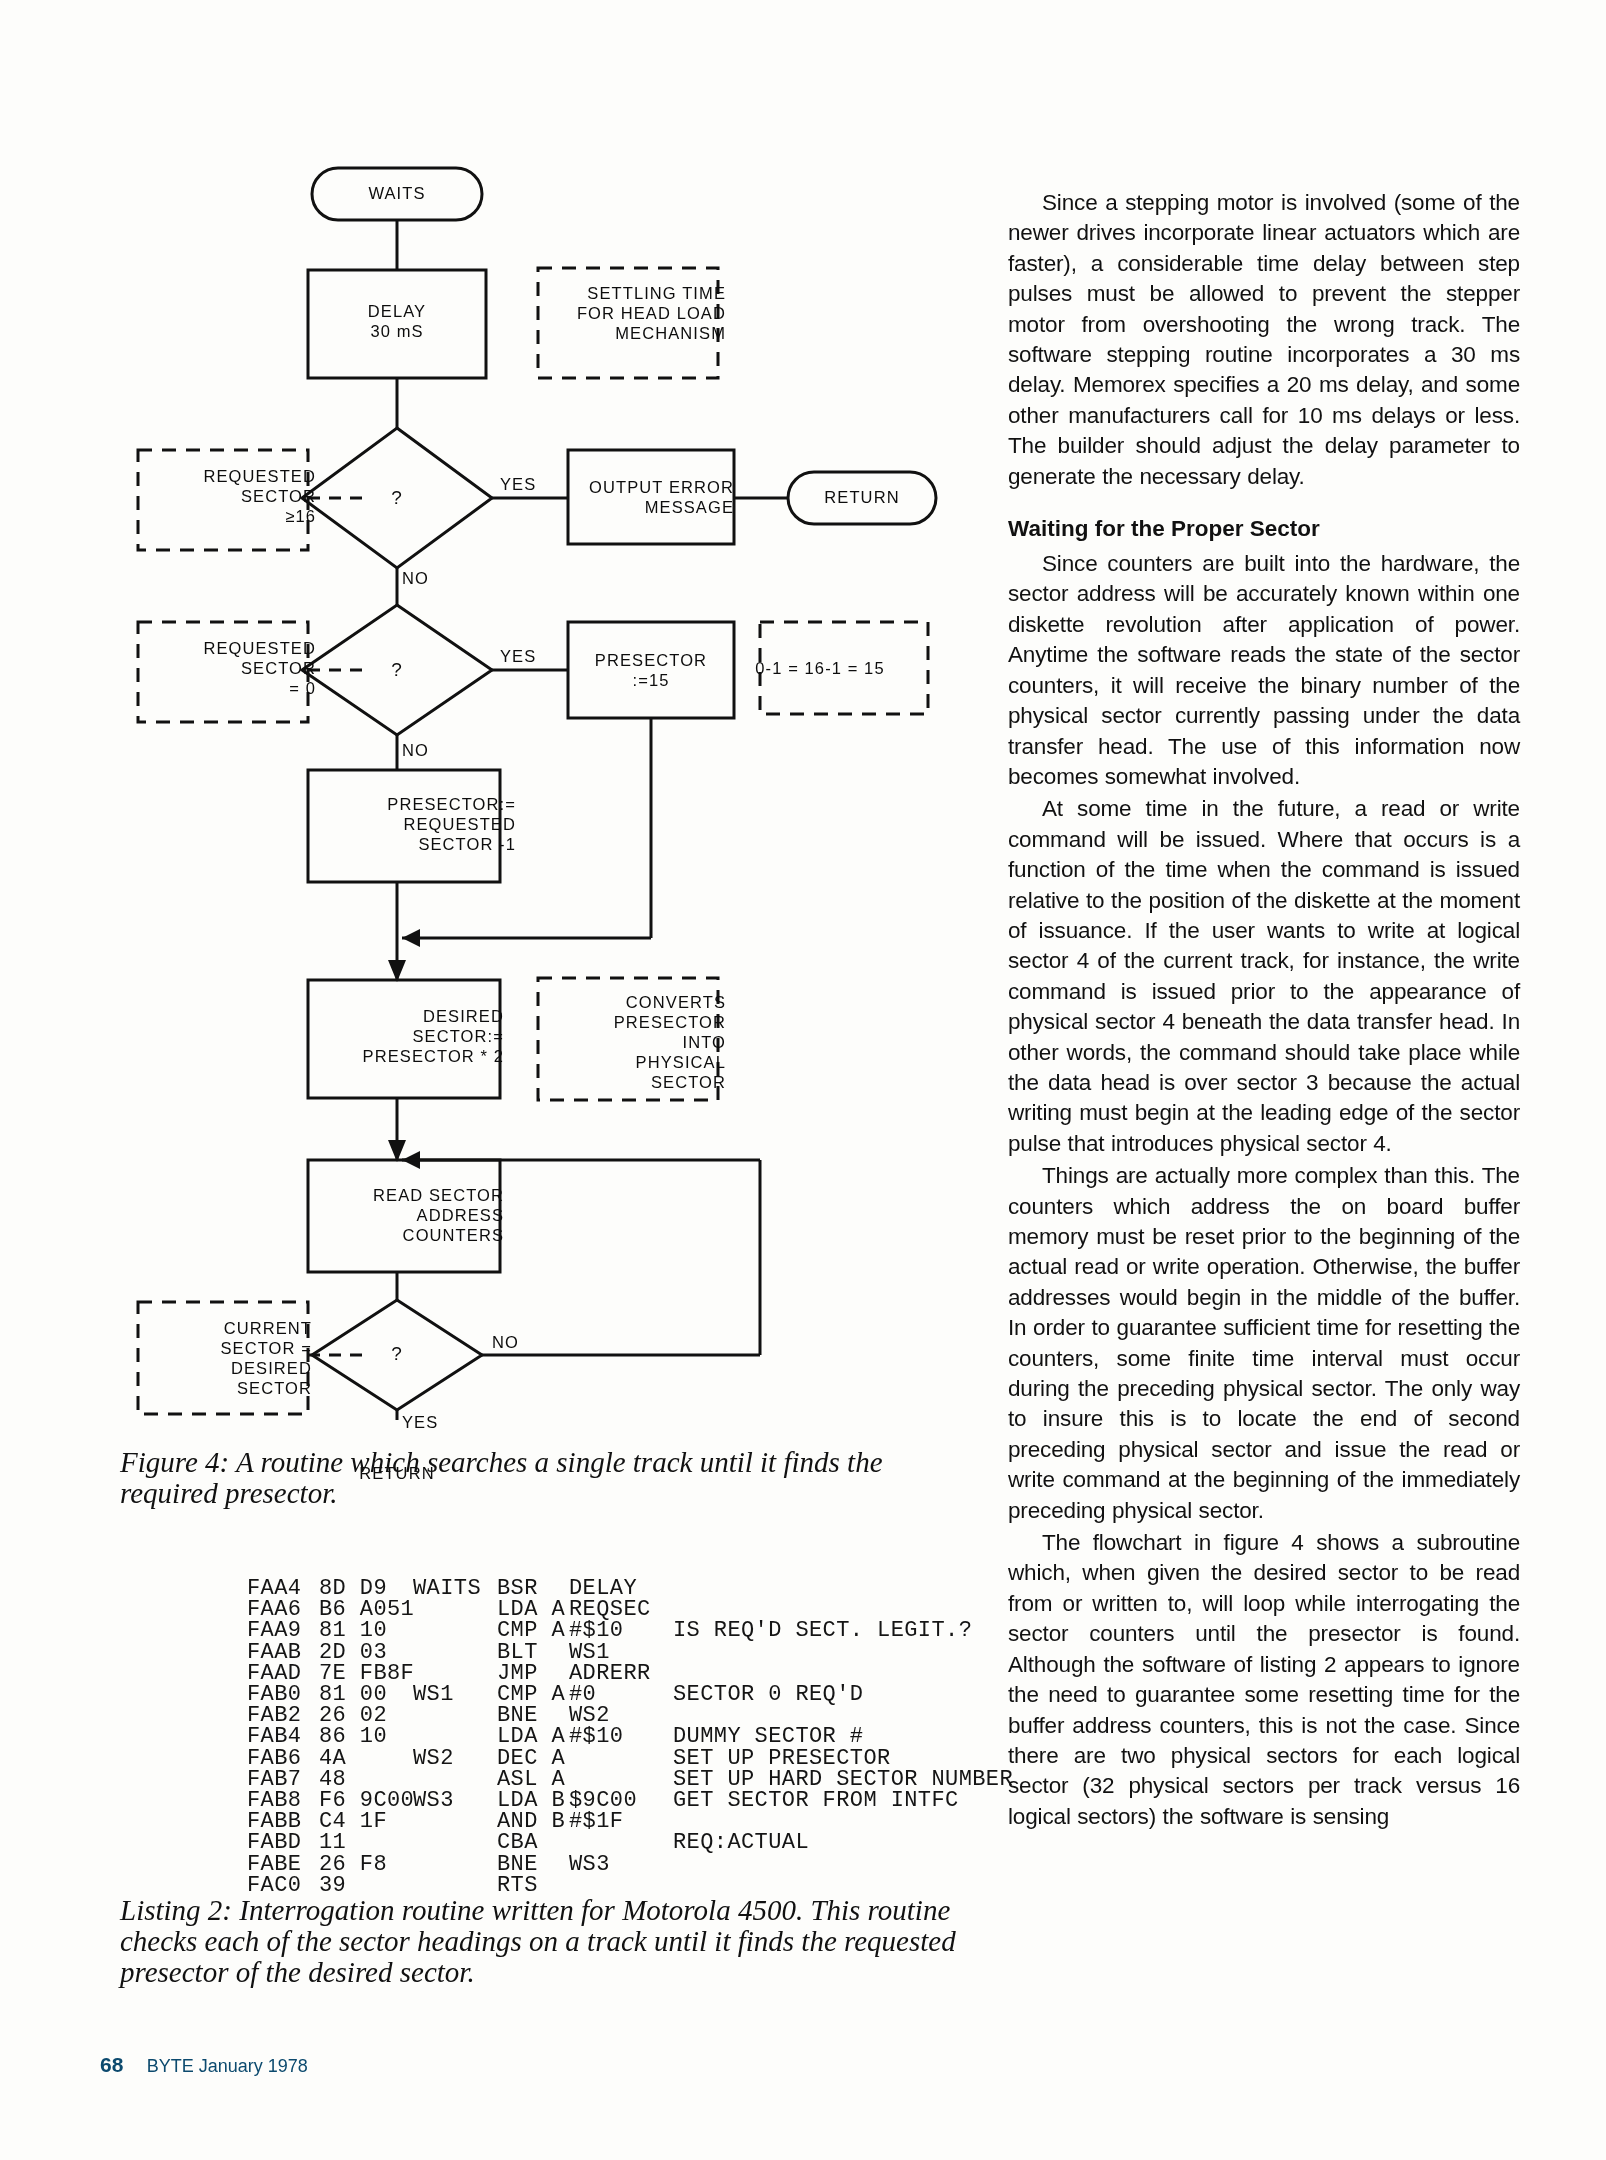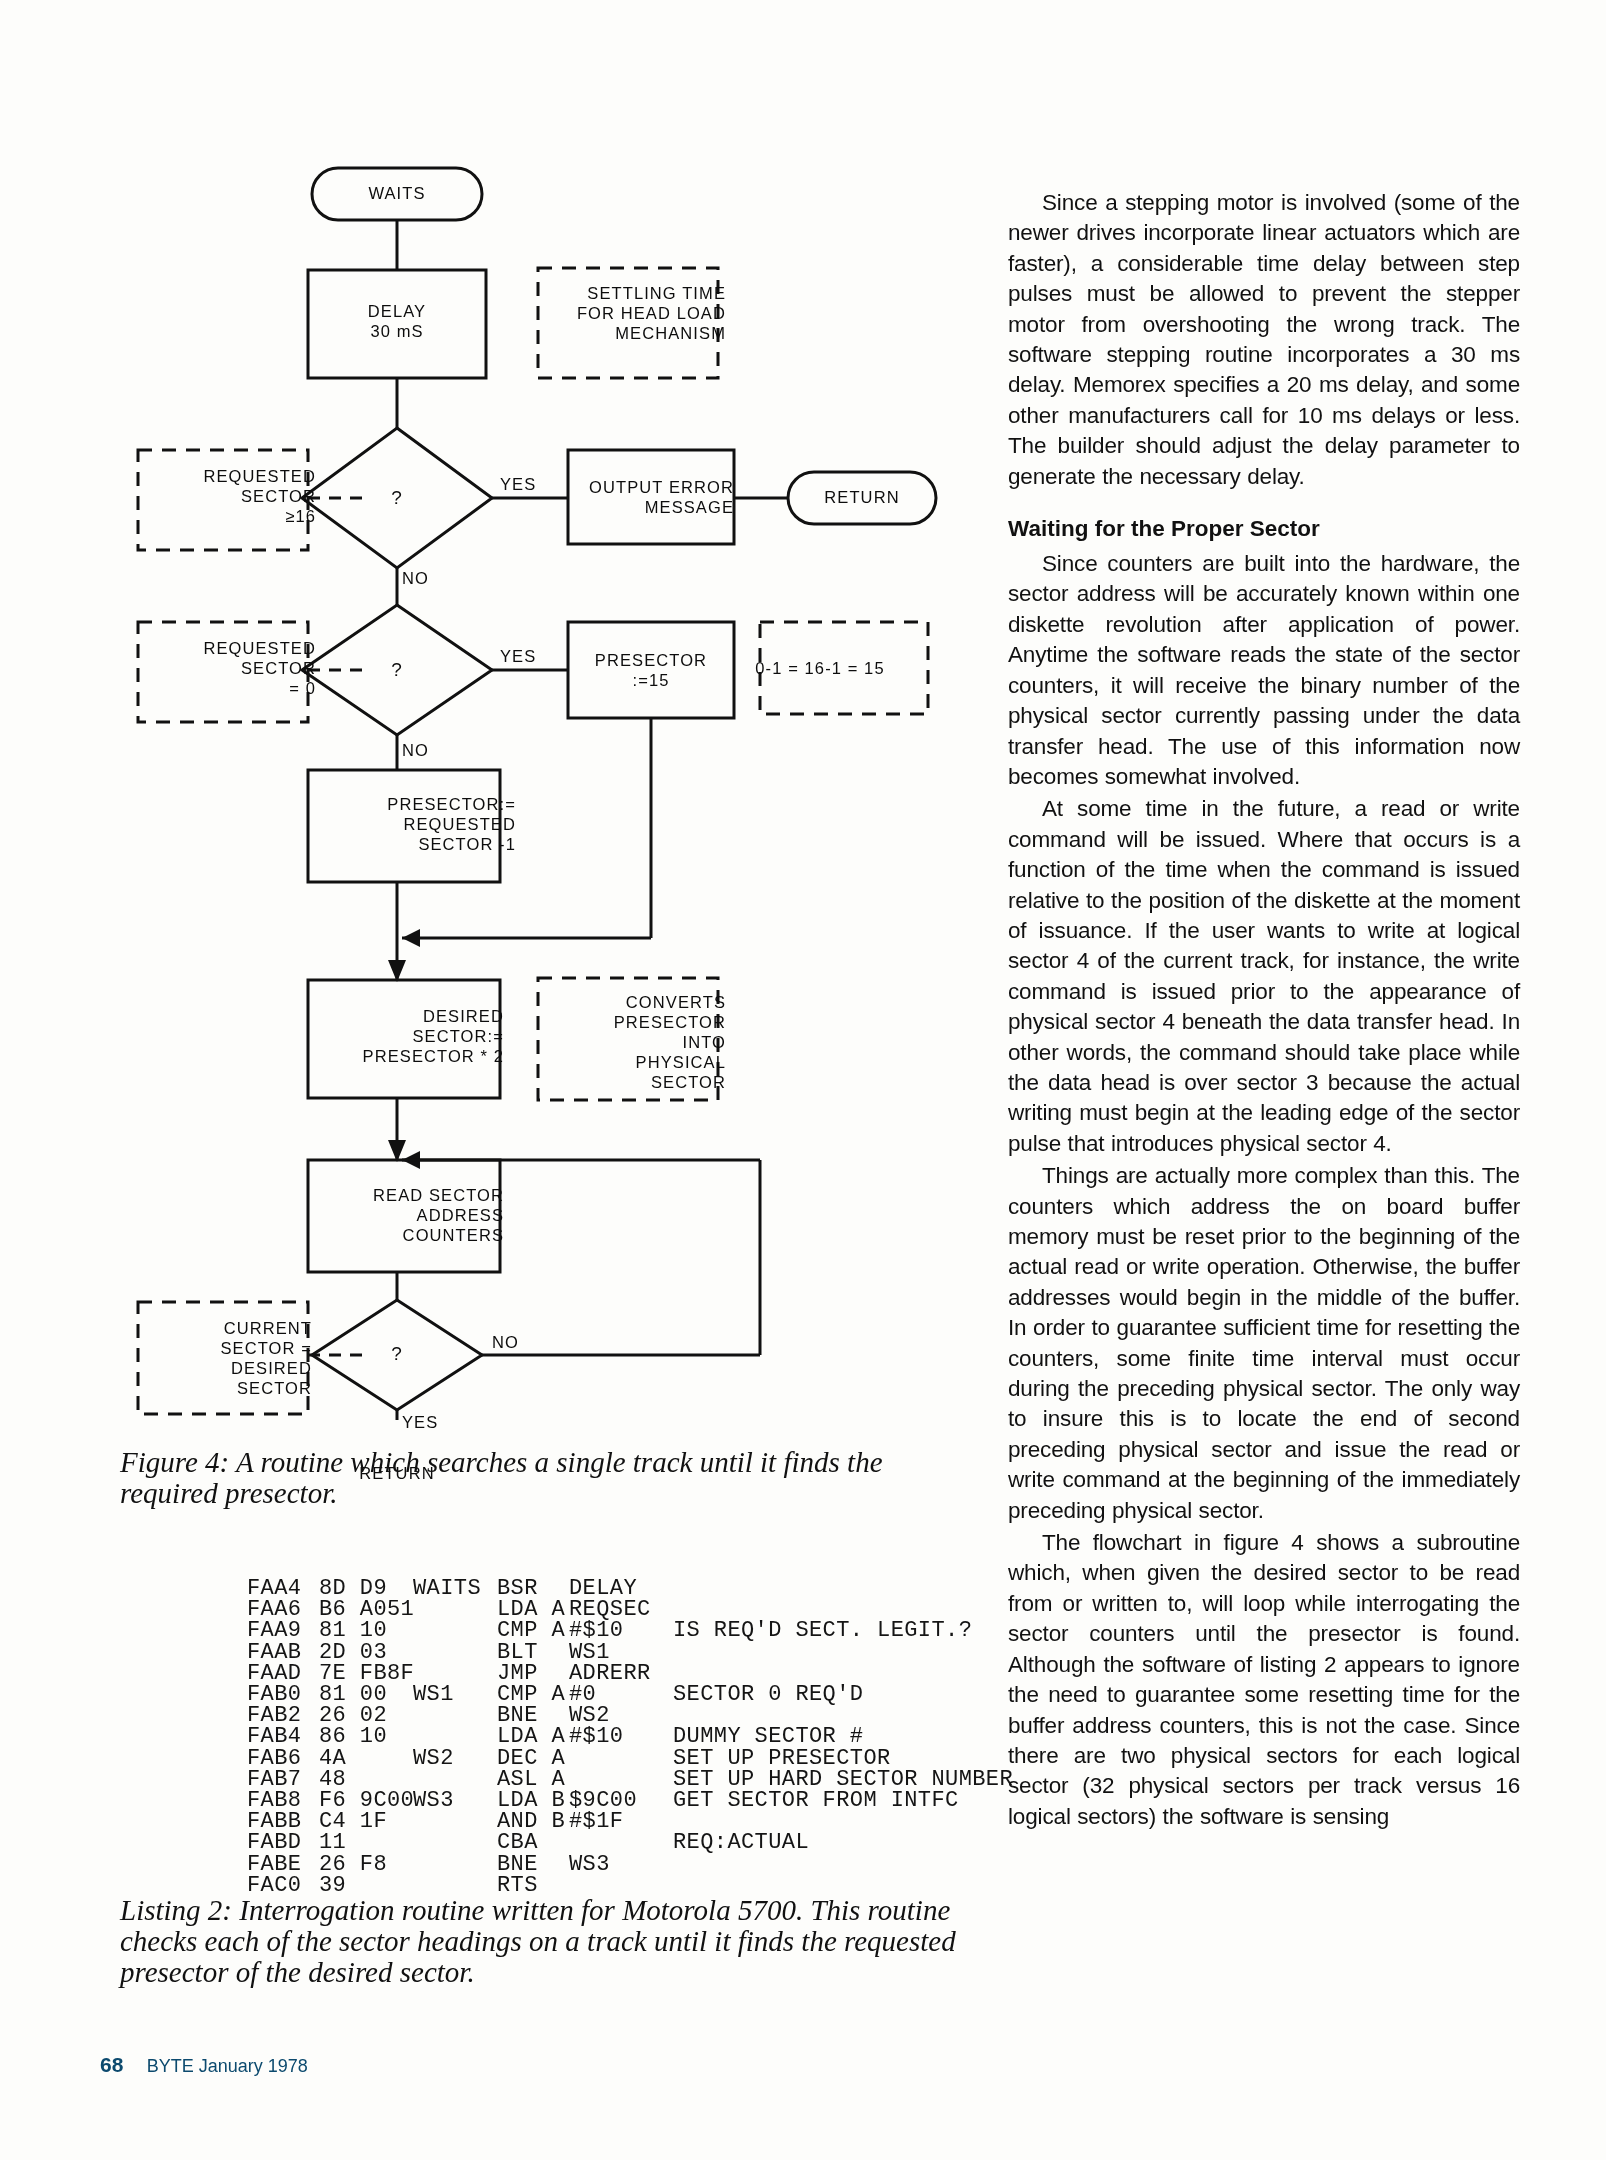--- a/index.html
+++ b/index.html
@@ -264,21 +264,21 @@
 
     <div class="nodetext l" style="left: 302px; top: 1262px; white-space: pre;">YES</div>
 
     <div class="nodetext c" style="left: 212px; top: 1313px; width: 170px; white-space: pre;">RETURN</div>
   </div>
 
   <div class="caption" id="fig-caption">Figure 4: A routine which searches a single track until it finds the required presector.</div>
 
   <div class="listing" id="asm-listing"><span class="row"><span class="col c-addr">FAA4</span><span class="col c-bytes">8D D9</span><span class="col c-label">WAITS</span><span class="col c-op">BSR</span><span class="col c-arg">DELAY</span><span class="col c-cmt"></span></span><span class="row"><span class="col c-addr">FAA6</span><span class="col c-bytes">B6 A051</span><span class="col c-label"></span><span class="col c-op">LDA A</span><span class="col c-arg">REQSEC</span><span class="col c-cmt"></span></span><span class="row"><span class="col c-addr">FAA9</span><span class="col c-bytes">81 10</span><span class="col c-label"></span><span class="col c-op">CMP A</span><span class="col c-arg">#$10</span><span class="col c-cmt">IS REQ'D SECT. LEGIT.?</span></span><span class="row"><span class="col c-addr">FAAB</span><span class="col c-bytes">2D 03</span><span class="col c-label"></span><span class="col c-op">BLT</span><span class="col c-arg">WS1</span><span class="col c-cmt"></span></span><span class="row"><span class="col c-addr">FAAD</span><span class="col c-bytes">7E FB8F</span><span class="col c-label"></span><span class="col c-op">JMP</span><span class="col c-arg">ADRERR</span><span class="col c-cmt"></span></span><span class="row"><span class="col c-addr">FAB0</span><span class="col c-bytes">81 00</span><span class="col c-label">WS1</span><span class="col c-op">CMP A</span><span class="col c-arg">#0</span><span class="col c-cmt">SECTOR 0 REQ'D</span></span><span class="row"><span class="col c-addr">FAB2</span><span class="col c-bytes">26 02</span><span class="col c-label"></span><span class="col c-op">BNE</span><span class="col c-arg">WS2</span><span class="col c-cmt"></span></span><span class="row"><span class="col c-addr">FAB4</span><span class="col c-bytes">86 10</span><span class="col c-label"></span><span class="col c-op">LDA A</span><span class="col c-arg">#$10</span><span class="col c-cmt">DUMMY SECTOR #</span></span><span class="row"><span class="col c-addr">FAB6</span><span class="col c-bytes">4A</span><span class="col c-label">WS2</span><span class="col c-op">DEC A</span><span class="col c-arg"></span><span class="col c-cmt">SET UP PRESECTOR</span></span><span class="row"><span class="col c-addr">FAB7</span><span class="col c-bytes">48</span><span class="col c-label"></span><span class="col c-op">ASL A</span><span class="col c-arg"></span><span class="col c-cmt">SET UP HARD SECTOR NUMBER</span></span><span class="row"><span class="col c-addr">FAB8</span><span class="col c-bytes">F6 9C00</span><span class="col c-label">WS3</span><span class="col c-op">LDA B</span><span class="col c-arg">$9C00</span><span class="col c-cmt">GET SECTOR FROM INTFC</span></span><span class="row"><span class="col c-addr">FABB</span><span class="col c-bytes">C4 1F</span><span class="col c-label"></span><span class="col c-op">AND B</span><span class="col c-arg">#$1F</span><span class="col c-cmt"></span></span><span class="row"><span class="col c-addr">FABD</span><span class="col c-bytes">11</span><span class="col c-label"></span><span class="col c-op">CBA</span><span class="col c-arg"></span><span class="col c-cmt">REQ:ACTUAL</span></span><span class="row"><span class="col c-addr">FABE</span><span class="col c-bytes">26 F8</span><span class="col c-label"></span><span class="col c-op">BNE</span><span class="col c-arg">WS3</span><span class="col c-cmt"></span></span><span class="row"><span class="col c-addr">FAC0</span><span class="col c-bytes">39</span><span class="col c-label"></span><span class="col c-op">RTS</span><span class="col c-arg"></span><span class="col c-cmt"></span></span></div>
 
-  <div class="caption" id="listing-caption">Listing 2: Interrogation routine written for Motorola 5700. This routine checks each of the sector headings on a track until it finds the requested presector of the desired sector.</div>
+  <div class="caption" id="listing-caption">Listing 2: Interrogation routine written for Motorola 4500. This routine checks each of the sector headings on a track until it finds the requested presector of the desired sector.</div>
 
   <div class="article">
     <p>Since a stepping motor is involved (some of the newer drives incorporate linear actuators which are faster), a considerable time delay between step pulses must be allowed to prevent the stepper motor from overshooting the wrong track. The software stepping routine incorporates a 30 ms delay. Memorex specifies a 20 ms delay, and some other manufacturers call for 10 ms delays or less. The builder should adjust the delay parameter to generate the necessary delay.</p>
     <h2>Waiting for the Proper Sector</h2>
     <p>Since counters are built into the hardware, the sector address will be accurately known within one diskette revolution after application of power. Anytime the software reads the state of the sector counters, it will receive the binary number of the physical sector currently passing under the data transfer head. The use of this information now becomes somewhat involved.</p>
     <p>At some time in the future, a read or write command will be issued. Where that occurs is a function of the time when the command is issued relative to the position of the diskette at the moment of issuance. If the user wants to write at logical sector 4 of the current track, for instance, the write command is issued prior to the appearance of physical sector 4 beneath the data transfer head. In other words, the command should take place while the data head is over sector 3 because the actual writing must begin at the leading edge of the sector pulse that introduces physical sector 4.</p>
     <p>Things are actually more complex than this. The counters which address the on board buffer memory must be reset prior to the beginning of the actual read or write operation. Otherwise, the buffer addresses would begin in the middle of the buffer. In order to guarantee sufficient time for resetting the counters, some finite time interval must occur during the preceding physical sector. The only way to insure this is to locate the end of second preceding physical sector and issue the read or write command at the beginning of the immediately preceding physical sector.</p>
     <p>The flowchart in figure 4 shows a subroutine which, when given the desired sector to be read from or written to, will loop while interrogating the sector counters until the presector is found. Although the software of listing 2 appears to ignore the need to guarantee some resetting time for the buffer address counters, this is not the case. Since there are two physical sectors for each logical sector (32 physical sectors per track versus 16 logical sectors) the software is sensing</p>
   </div>
 

